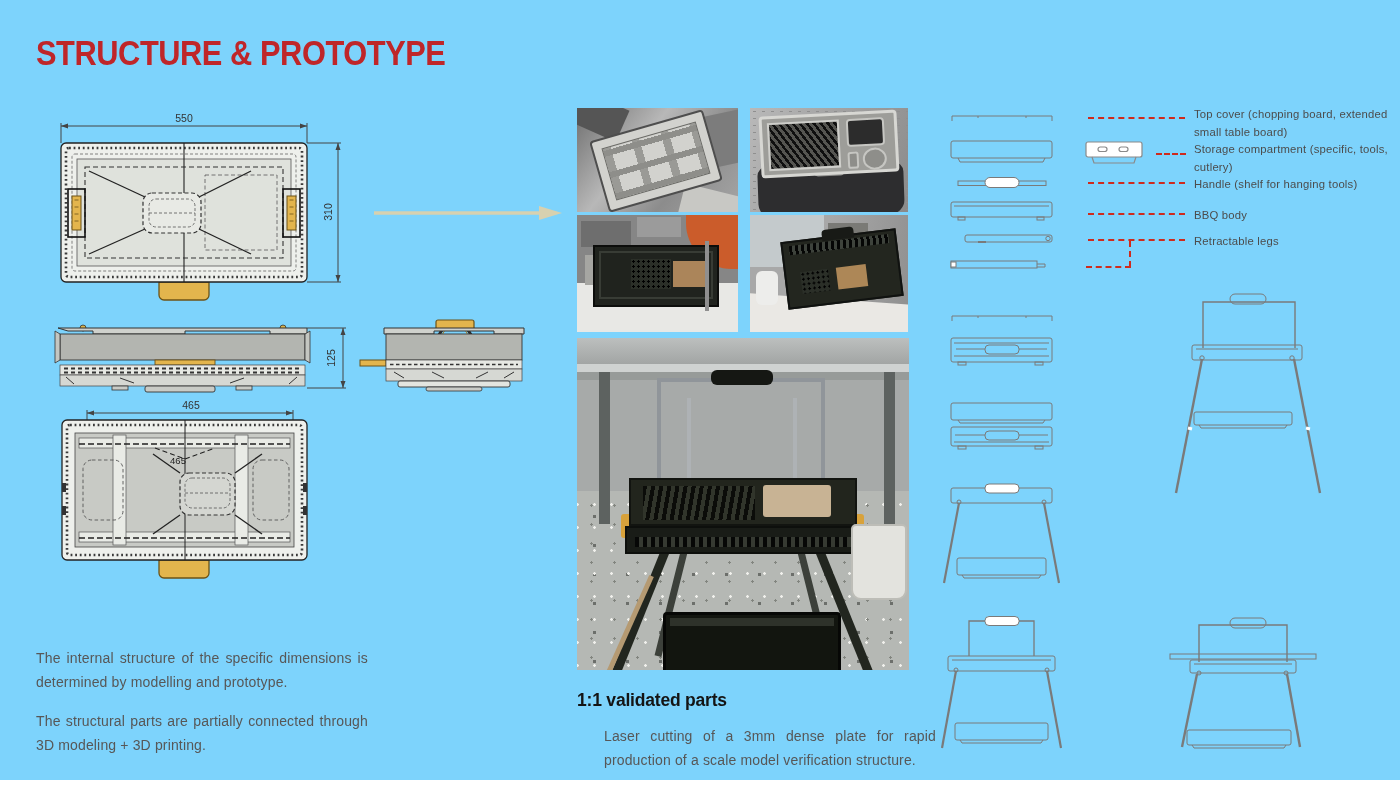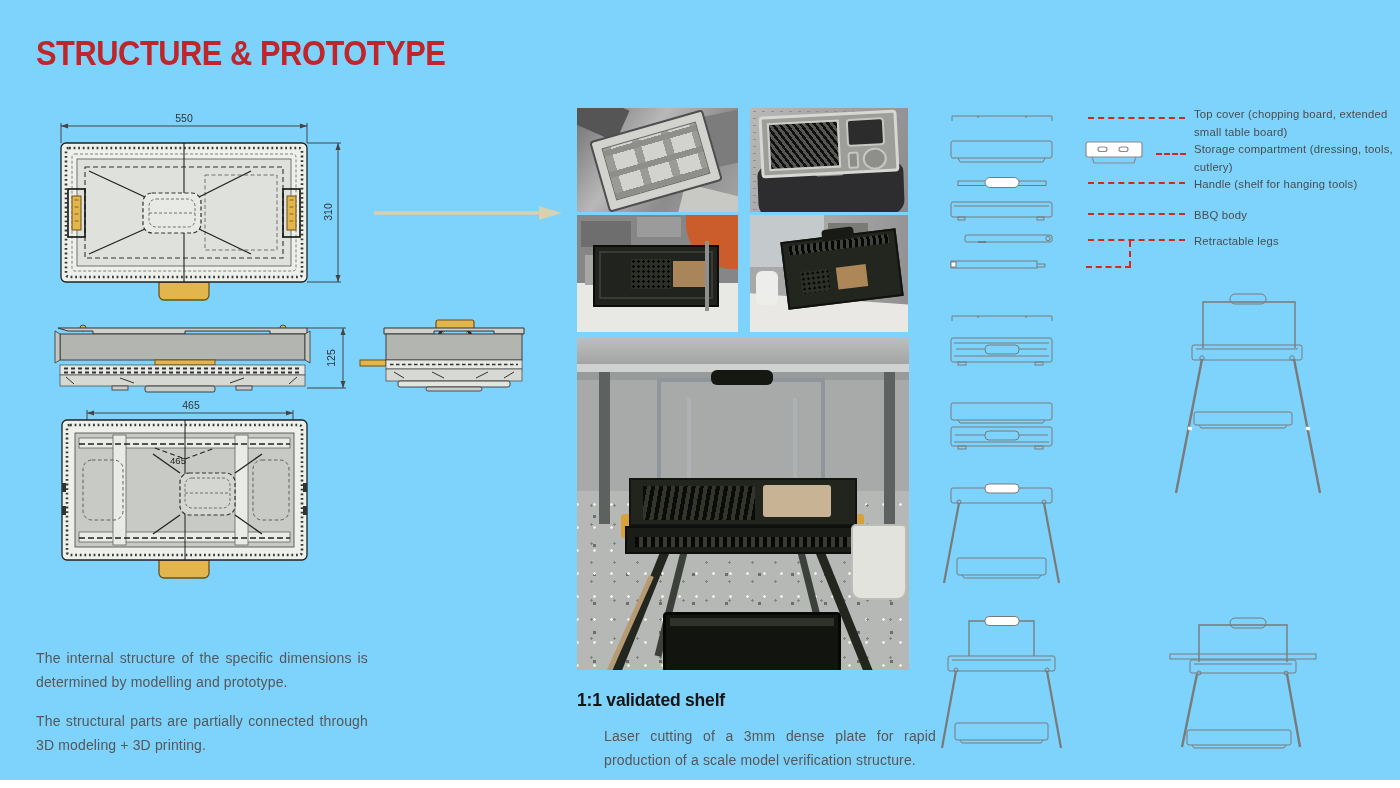--- a/index.html
+++ b/index.html
@@ -364,21 +364,21 @@
         <div id="p5-grill" class="ph-el"></div>
         <div id="p5-board" class="ph-el"></div>
       </div>
       <div id="p5-bodyfront" class="ph-el">
         <div id="p5-ventrow" class="ph-el"></div>
       </div>
       <div id="p5-bucket" class="ph-el"></div>
     </div>
   </div>
 
-  <div class="section-heading" style="left:577px; top:690px;">1:1 validated shelf</div>
+  <div class="section-heading" style="left:577px; top:690px;">1:1 validated parts</div>
   <div class="body-para" style="left:604px; top:724px;">Laser cutting of a 3mm dense plate for rapid production of a scale model verification structure.</div>
 
   <svg class="abs" style="left:938px; top:105px;" width="132" height="660" viewBox="0 0 132 660" fill="none" stroke="#7a7a7a" stroke-width="1">
     <g>
       <polyline points="14,16 14,11 114,11 114,16"></polyline>
       <line x1="40" y1="11" x2="40" y2="13"></line>
         <line x1="88" y1="11" x2="88" y2="13"></line>
     </g>
     <g>
       <rect x="13" y="36" width="101" height="17" rx="2"></rect>
@@ -485,21 +485,21 @@
   <div class="leader" style="left:1088px; top:117px; width:97px;"></div>
   <div class="legend-label" style="left:1194px; top:106px;">Top cover (chopping board, extended small table board)</div>
 
   <svg class="abs" style="left:1084px; top:139px;" width="64" height="28" viewBox="0 0 64 28" fill="none" stroke="#8a8a8a" stroke-width="1.2">
     <rect x="2" y="3" width="56" height="15" rx="2" fill="#fff"></rect>
     <rect x="14" y="8" width="9" height="4.5" rx="2.2"></rect>
     <rect x="35" y="8" width="9" height="4.5" rx="2.2"></rect>
     <path d="M8 18 l2 6 h40 l2 -6"></path>
   </svg>
   <div class="leader" style="left:1156px; top:153px; width:30px;"></div>
-  <div class="legend-label" style="left:1194px; top:141px;">Storage compartment (dressing, tools, cutlery)</div>
+  <div class="legend-label" style="left:1194px; top:141px;">Storage compartment (specific, tools, cutlery)</div>
 
   <div class="leader" style="left:1088px; top:182px; width:97px;"></div>
   <div class="legend-label" style="left:1194px; top:176px;">Handle (shelf for hanging tools)</div>
 
   <div class="leader" style="left:1088px; top:213px; width:97px;"></div>
   <div class="legend-label" style="left:1194px; top:207px;">BBQ body</div>
 
   <div class="leader" style="left:1088px; top:239px; width:97px;"></div>
   <div class="legend-label" style="left:1194px; top:233px;">Retractable legs</div>
   <div class="leader-v" style="left:1129px; top:241px; height:26px;"></div>

